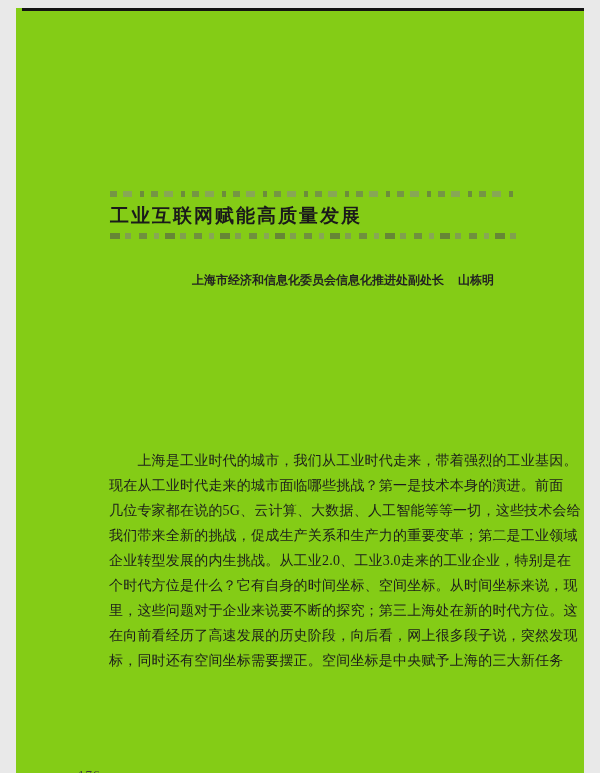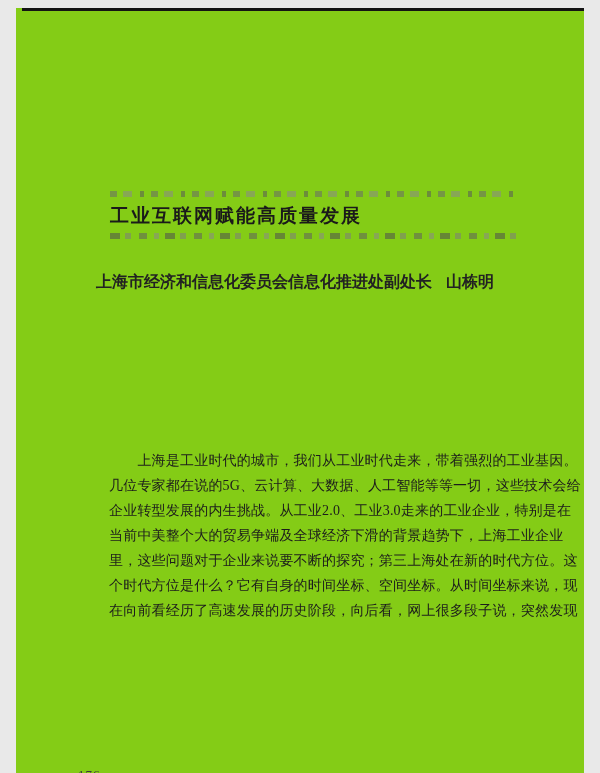--- a/index.html
+++ b/index.html
@@ -61,21 +61,21 @@
     font-weight:bold;
     letter-spacing:2px;
     color:#1a1a1a;
     white-space:nowrap;
   }
   .byline{
     position:absolute;
     top:264px;
     right:90px;
     font-family:Liberation Mono, monospace;
-    font-size:16px;
+    font-size:12px;
     font-weight:bold;
     color:#222;
     white-space:nowrap;
   }
   .byline .byline-author{
     margin-left:14px;
   }
   .body-text{
     position:absolute;
     top:440px;
@@ -113,23 +113,25 @@
   <h1 class="title">工业互联网赋能高质量发展</h1>
 
   <div class="artifact artifact-bottom"></div>
 
   <div class="byline">
     <span class="byline-role">上海市经济和信息化委员会信息化推进处副处长</span><span class="byline-author">山栋明</span>
   </div>
 
   <div class="body-text">
       <div class="body-line">　　上海是工业时代的城市，我们从工业时代走来，带着强烈的工业基因。</div>
+      <div class="body-line">现在从工业时代走来的城市面临哪些挑战？第一是技术本身的演进。前面</div>
       <div class="body-line">几位专家都在说的5G、云计算、大数据、人工智能等等一切，这些技术会给</div>
+      <div class="body-line">我们带来全新的挑战，促成生产关系和生产力的重要变革；第二是工业领域</div>
       <div class="body-line">企业转型发展的内生挑战。从工业2.0、工业3.0走来的工业企业，特别是在</div>
-      <div class="body-line">当前中美整个大的贸易争端及全球经济下滑的背景趋势下，上海工业企业</div>
+      <div class="body-line">个时代方位是什么？它有自身的时间坐标、空间坐标。从时间坐标来说，现</div>
       <div class="body-line">里，这些问题对于企业来说要不断的探究；第三上海处在新的时代方位。这</div>
-      <div class="body-line">个时代方位是什么？它有自身的时间坐标、空间坐标。从时间坐标来说，现</div>
       <div class="body-line">在向前看经历了高速发展的历史阶段，向后看，网上很多段子说，突然发现</div>
+      <div class="body-line">标，同时还有空间坐标需要摆正。空间坐标是中央赋予上海的三大新任务</div>
     </div>
 
   <div class="page-number">176</div>
 
 </div>
 
 </body></html>

